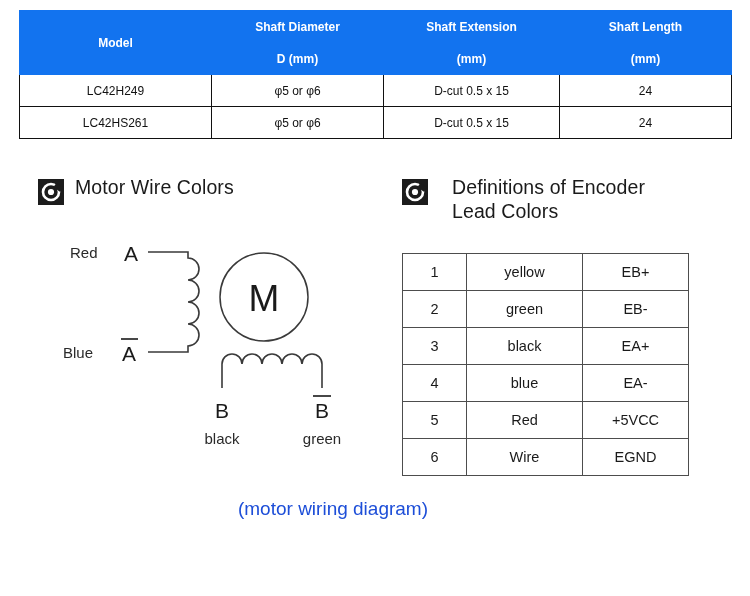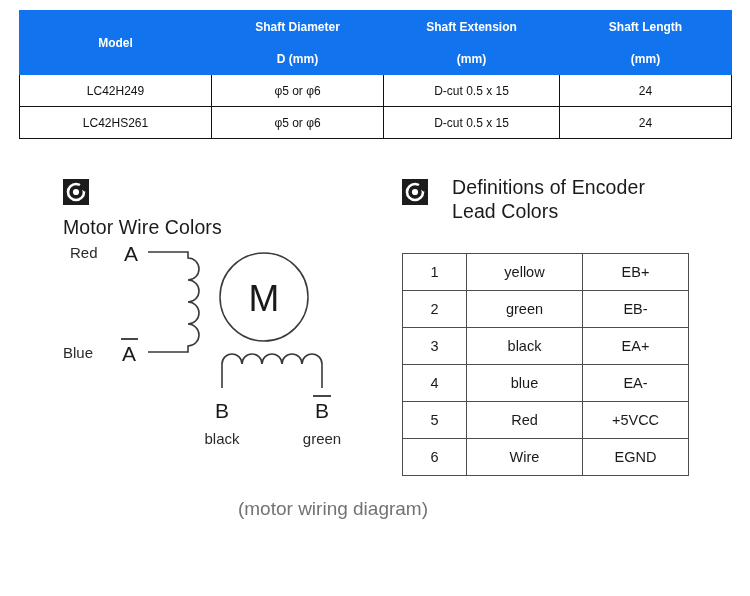--- a/index.html
+++ b/index.html
@@ -56,21 +56,21 @@
   .col-ext    { width: 176px; }
   .col-len    { width: 172px; }
 
   
   .section-head {
     position: absolute;
     display: flex;
     align-items: flex-start;
     gap: 11px;
   }
-  #head-motor { left: 63px; top: 176px; flex-direction: column; }
+  #head-motor { left: 38px; top: 176px; }
   #head-encoder { left: 402px; top: 176px; width: 300px; gap: 24px; }
 
   .sq-icon {
     width: 26px;
     height: 26px;
     background: #1c1c1c;
     flex: 0 0 auto;
     position: relative;
     margin-top: 3px;
   }
@@ -135,21 +135,21 @@
   .enc-c3 { width: 106px; }
 
   
   #caption {
     position: absolute;
     left: 0;
     top: 498px;
     width: 666px;
     text-align: center;
     font-size: 19px;
-    color: #737373;
+    color: #1d4ed8;
   }
 </style>
 </head>
 <body>
 
 <table class="spec-table">
   <colgroup>
     <col class="col-model">
       <col class="col-dia">
       <col class="col-ext">

